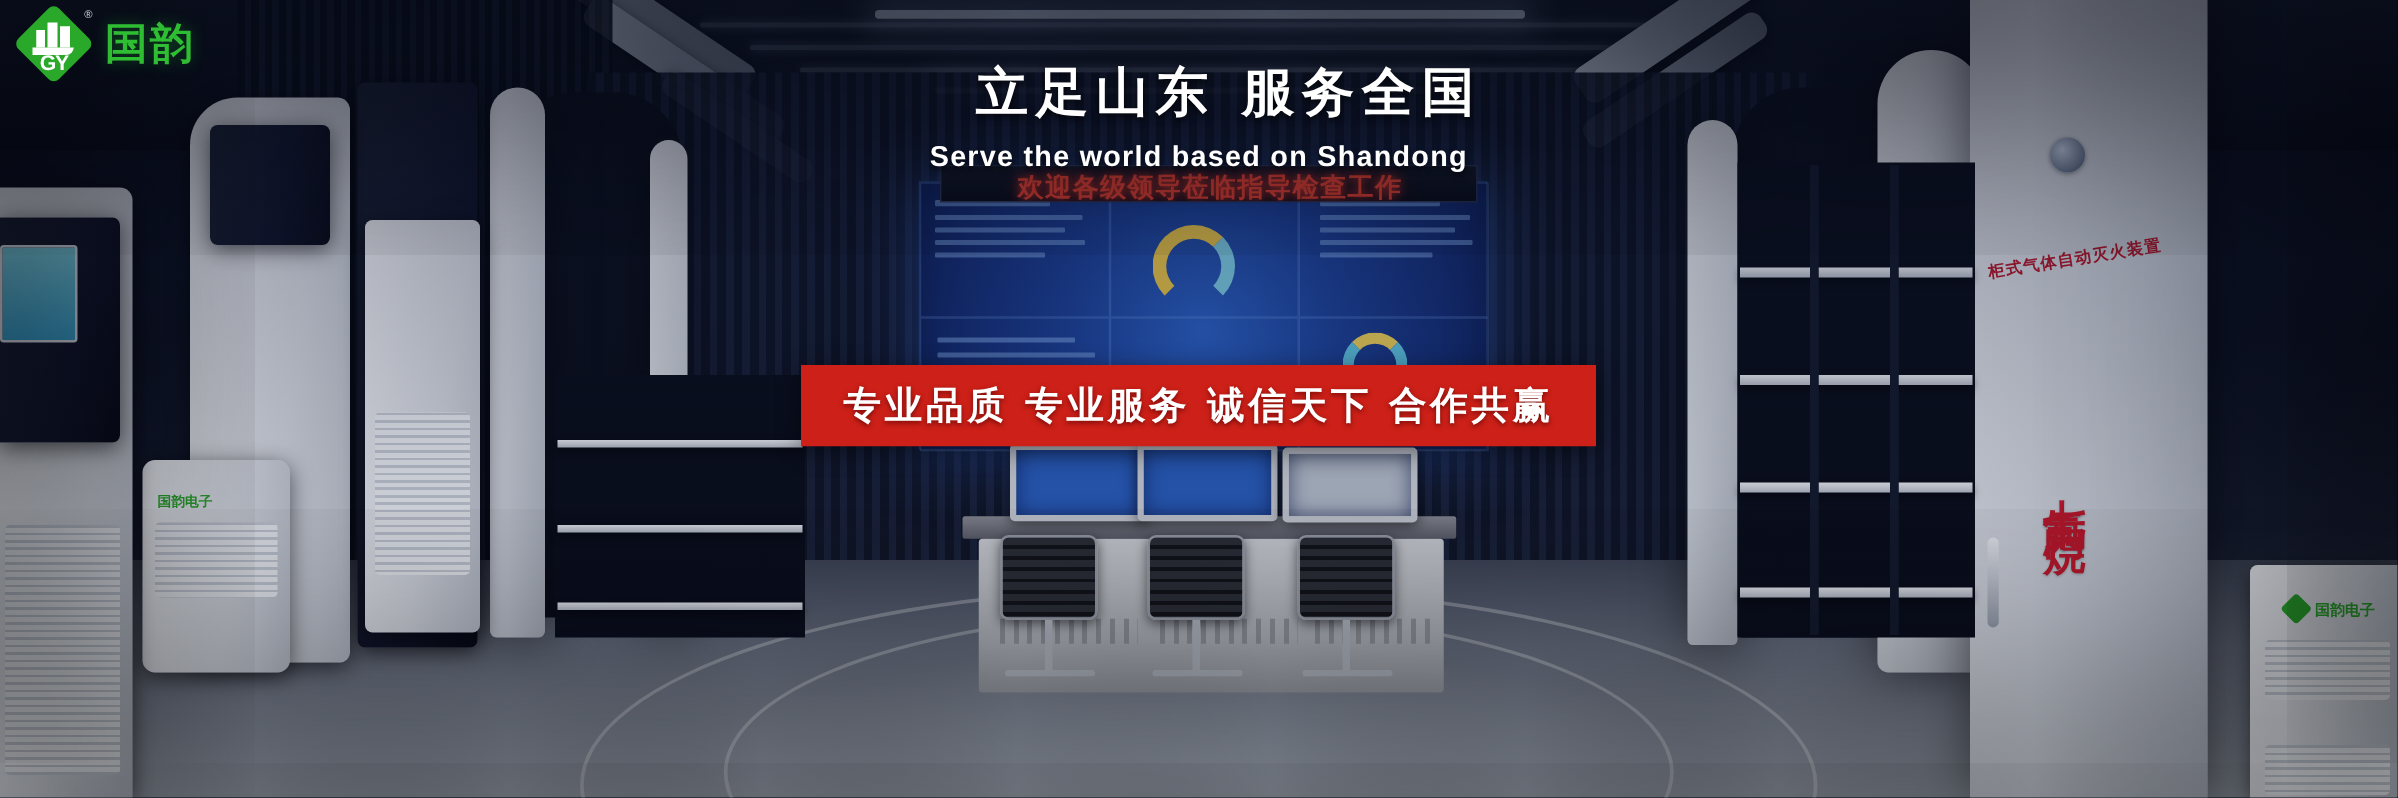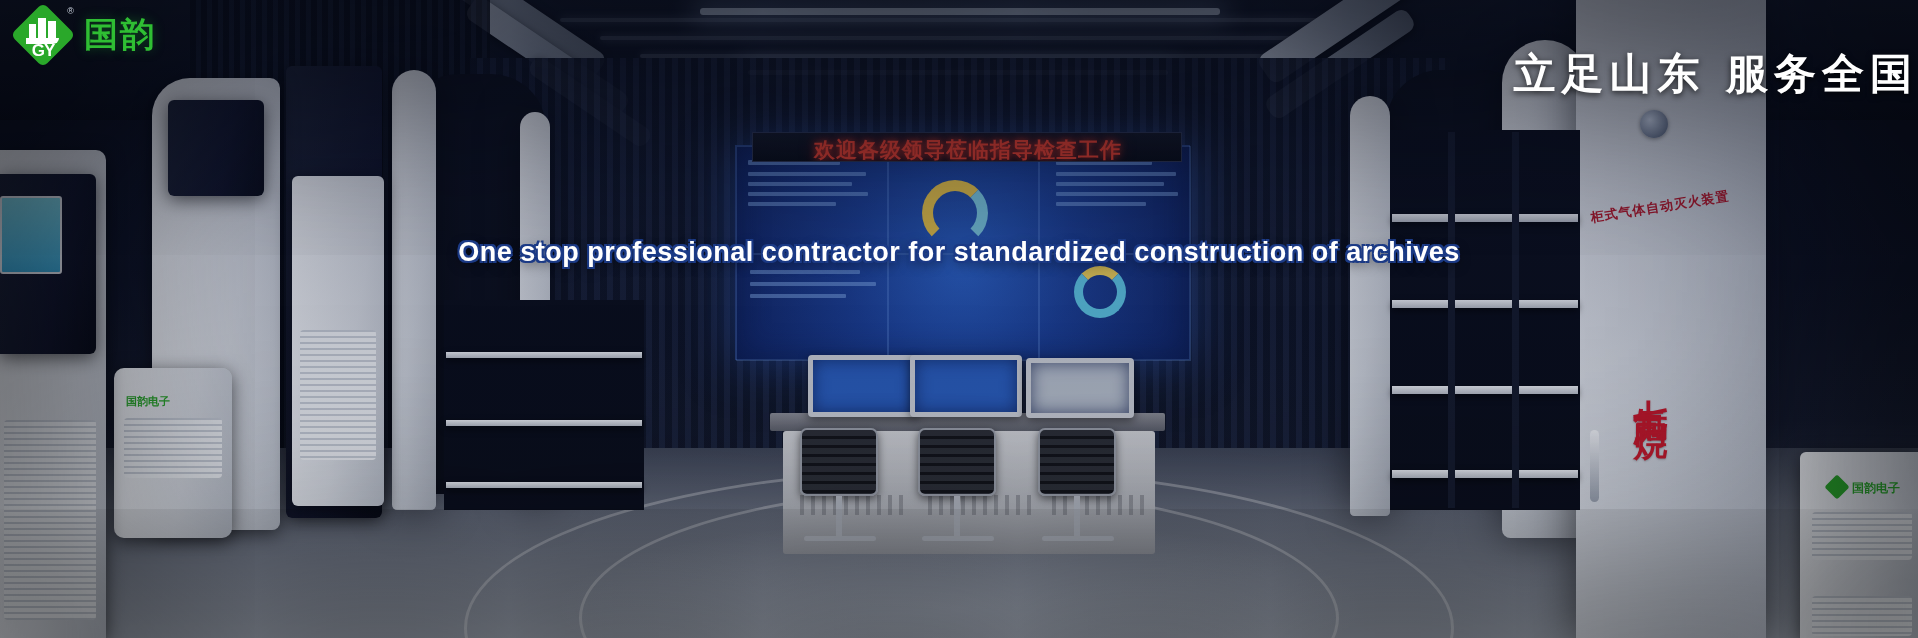--- a/index.html
+++ b/index.html
@@ -121,21 +121,21 @@
   .logo-glyph { position:absolute; inset:0; display:flex; flex-direction:column;
                 align-items:center; justify-content:center; color:#fff; }
   .bld { position:absolute; background:#fff; }
   .gy { position:absolute; left:0; right:0; bottom:3px; text-align:center;
         font-weight:800; font-size:17px; color:#fff; letter-spacing:-1px;
         font-family:"Liberation Sans", sans-serif; }
   .logo-name { color:#2fbe33; font-size:34px; font-weight:800; letter-spacing:2px;
                font-family:"DejaVu Sans", sans-serif;
                text-shadow:0 0 12px rgba(30,190,50,.35); }
 
-  .topline { position:absolute; left:0; right:0; top:46px; text-align:right;
+  .topline { position:absolute; left:0; right:0; top:46px; text-align:center;
              font-size:42px; font-weight:700; color:#fff; letter-spacing:6px;
              font-family:"DejaVu Sans", sans-serif;
              text-shadow:0 2px 6px rgba(0,0,0,.75);margin-left:48px; }
   .topline-sub { position:absolute; left:0; right:0; top:112px; text-align:center;
              font-size:23px; font-weight:700; color:#fff; letter-spacing:1px;
              font-family:"Liberation Sans", sans-serif;
              text-shadow:0 2px 5px rgba(0,0,0,.8); }
 
   .headline { position:absolute; left:0; right:0; top:150px; text-align:center;
               font-size:61px; font-weight:800; color:#fff; letter-spacing:2px;
@@ -299,16 +299,19 @@
         <div class="bld" style="left:34px;top:15px;width:8px;height:17px;"></div>
         <div class="bld" style="left:12px;top:32px;width:33px;height:6px;border-radius:0 0 8px 0;"></div>
       </div>
       <div class="gy">GY</div>
       <div class="logo-reg">®</div>
     </div>
     <div class="logo-name">国韵</div>
   </div>
 
   <div class="topline">立足山东 服务全国</div>
-  <div class="subline">One stop professional contractor for standardized construction of archives</div>
-
+  <div class="topline-sub">Serve the world based on Shandong</div>
+
+  <div class="redbar">
+    <div class="redbar-text">专业品质  专业服务  诚信天下  合作共赢</div>
+  </div>
 
 </div>
 
 </body></html>

